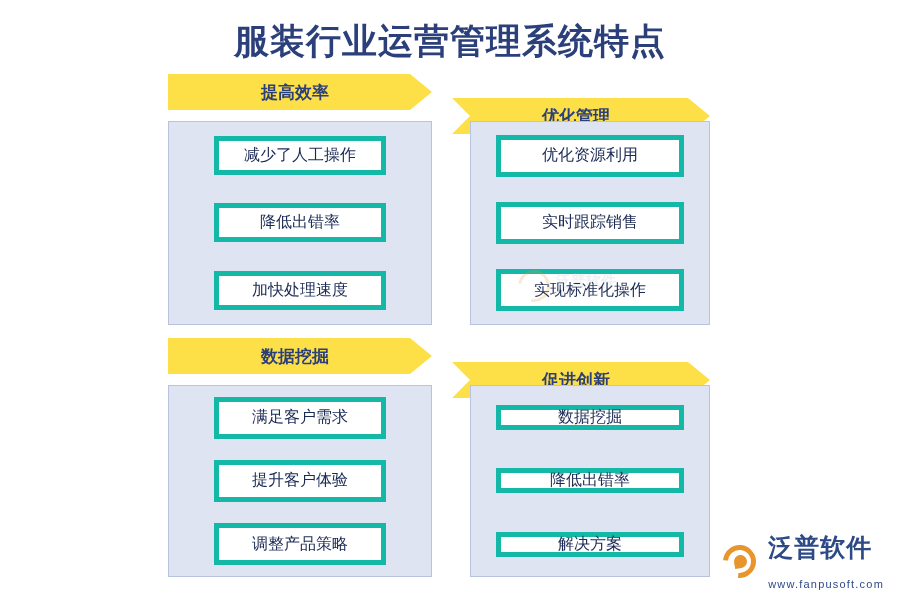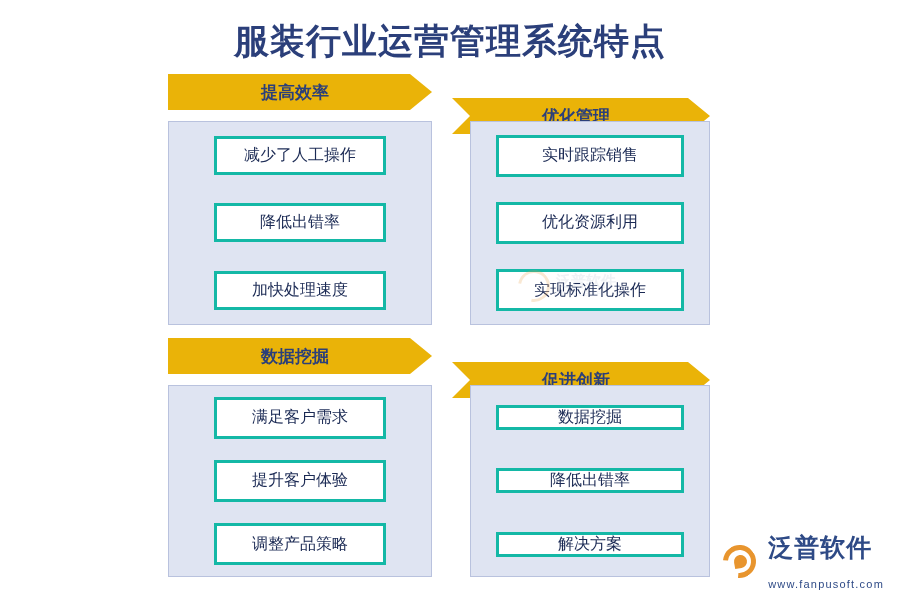--- a/index.html
+++ b/index.html
@@ -29,21 +29,21 @@
     font-size: 35px;
     font-weight: bold;
     color: #2b3f7a;
     letter-spacing: 1px;
     font-family: "Liberation Serif", serif;
   }
   
   .banner {
     position: absolute;
     height: 36px;
-    background: #eab308;
+    background: #fde047;
     display: flex;
     align-items: center;
     justify-content: center;
     color: #2b3f7a;
     font-weight: bold;
     font-size: 17px;
     font-family: "Liberation Serif", serif;
   }
   .banner.left-notch {
     clip-path: polygon(0 0, calc(100% - 22px) 0, 100% 50%, calc(100% - 22px) 100%, 0 100%);
@@ -60,21 +60,21 @@
     background: #dfe4f2;
     border: 1px solid #b9c2de;
     box-sizing: border-box;
     display: flex;
     flex-direction: column;
     align-items: center;
     justify-content: space-around;
   }
   .item {
     background: #ffffff;
-    border: 3px solid #14b8a6;
+    border: 5px solid #14b8a6;
     box-sizing: border-box;
     display: flex;
     align-items: center;
     justify-content: center;
     color: #1b2a54;
     font-size: 16px;
     font-family: "Liberation Serif", serif;
     font-weight: normal;
   }
   .panel-a .item { width: 172px; height: 39px; }
@@ -178,22 +178,22 @@
   <div class="panel panel-a" style="left:168px; top:121px; width:264px; height:204px;">
     <div class="item">减少了人工操作</div>
     <div class="item">降低出错率</div>
     <div class="item">加快处理速度</div>
   </div>
 
   <div class="banner both-notch" style="left:452px; top:74px; width:258px;">
     <span>优化管理</span>
   </div>
   <div class="panel panel-b" style="left:470px; top:121px; width:240px; height:204px;">
+    <div class="item">优化资源利用</div>
     <div class="item">实时跟踪销售</div>
-    <div class="item">优化资源利用</div>
     <div class="item">实现标准化操作</div>
   </div>
 
   <div class="banner left-notch" style="left:168px; top:338px; width:264px;">
     <span>数据挖掘</span>
   </div>
   <div class="panel panel-c" style="left:168px; top:385px; width:264px; height:192px;">
     <div class="item">满足客户需求</div>
     <div class="item">提升客户体验</div>
     <div class="item">调整产品策略</div>

